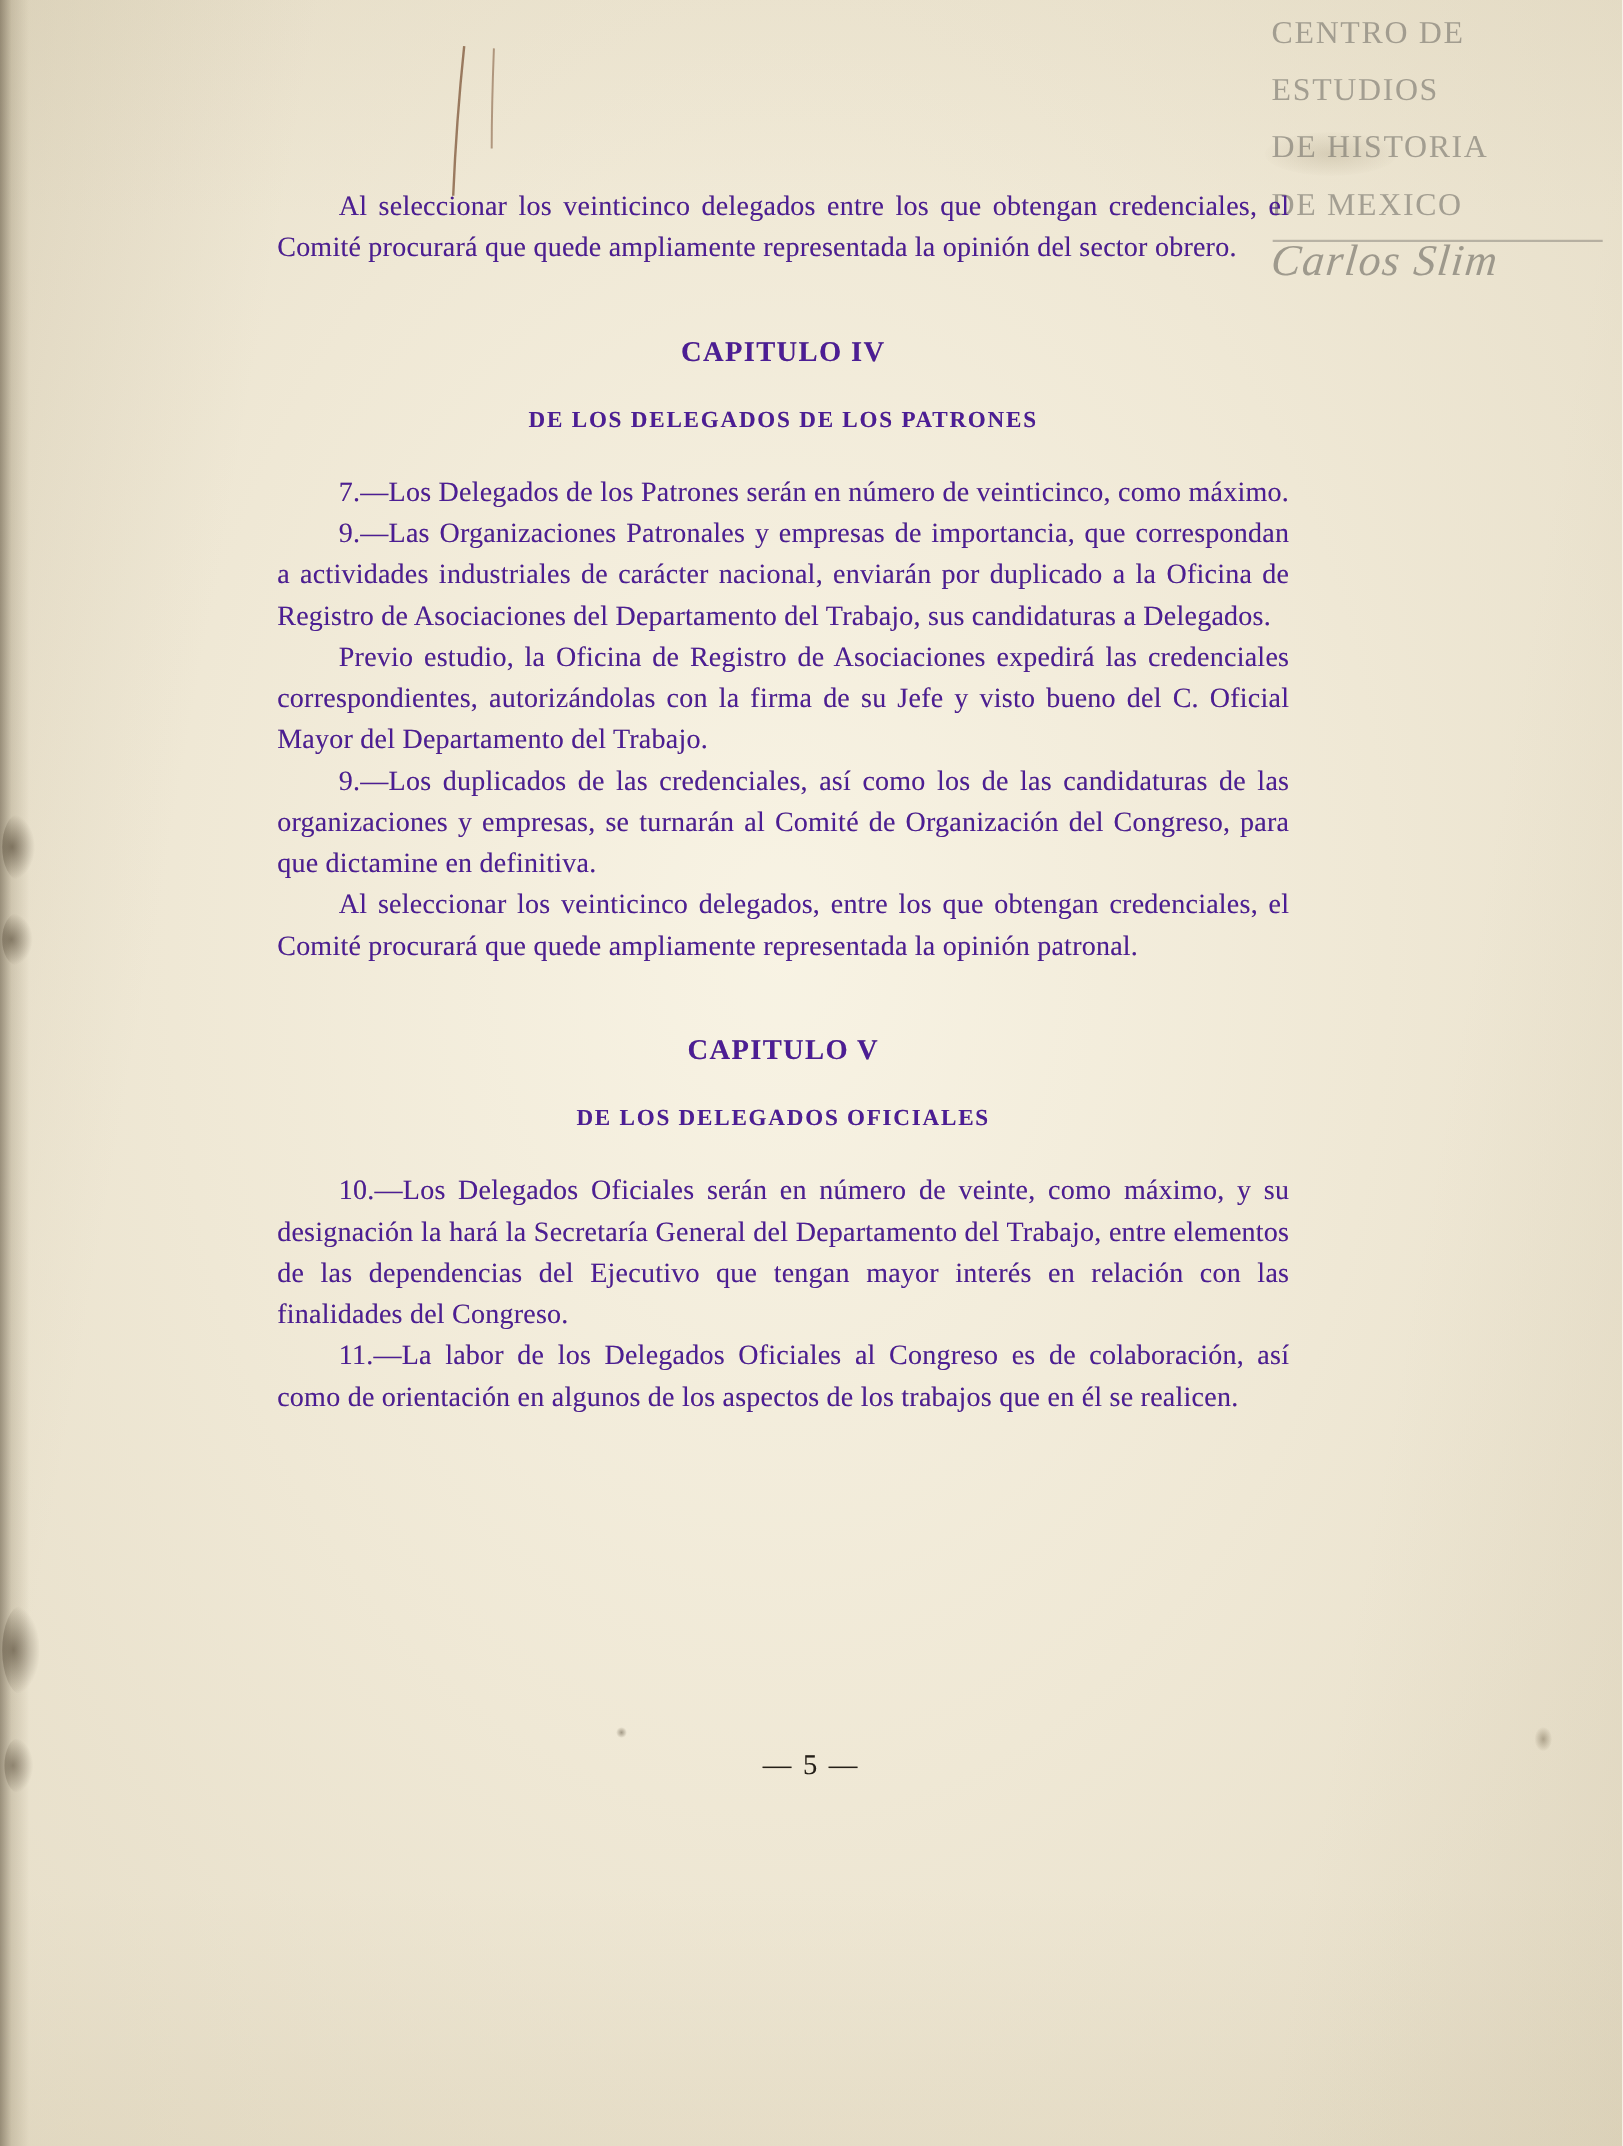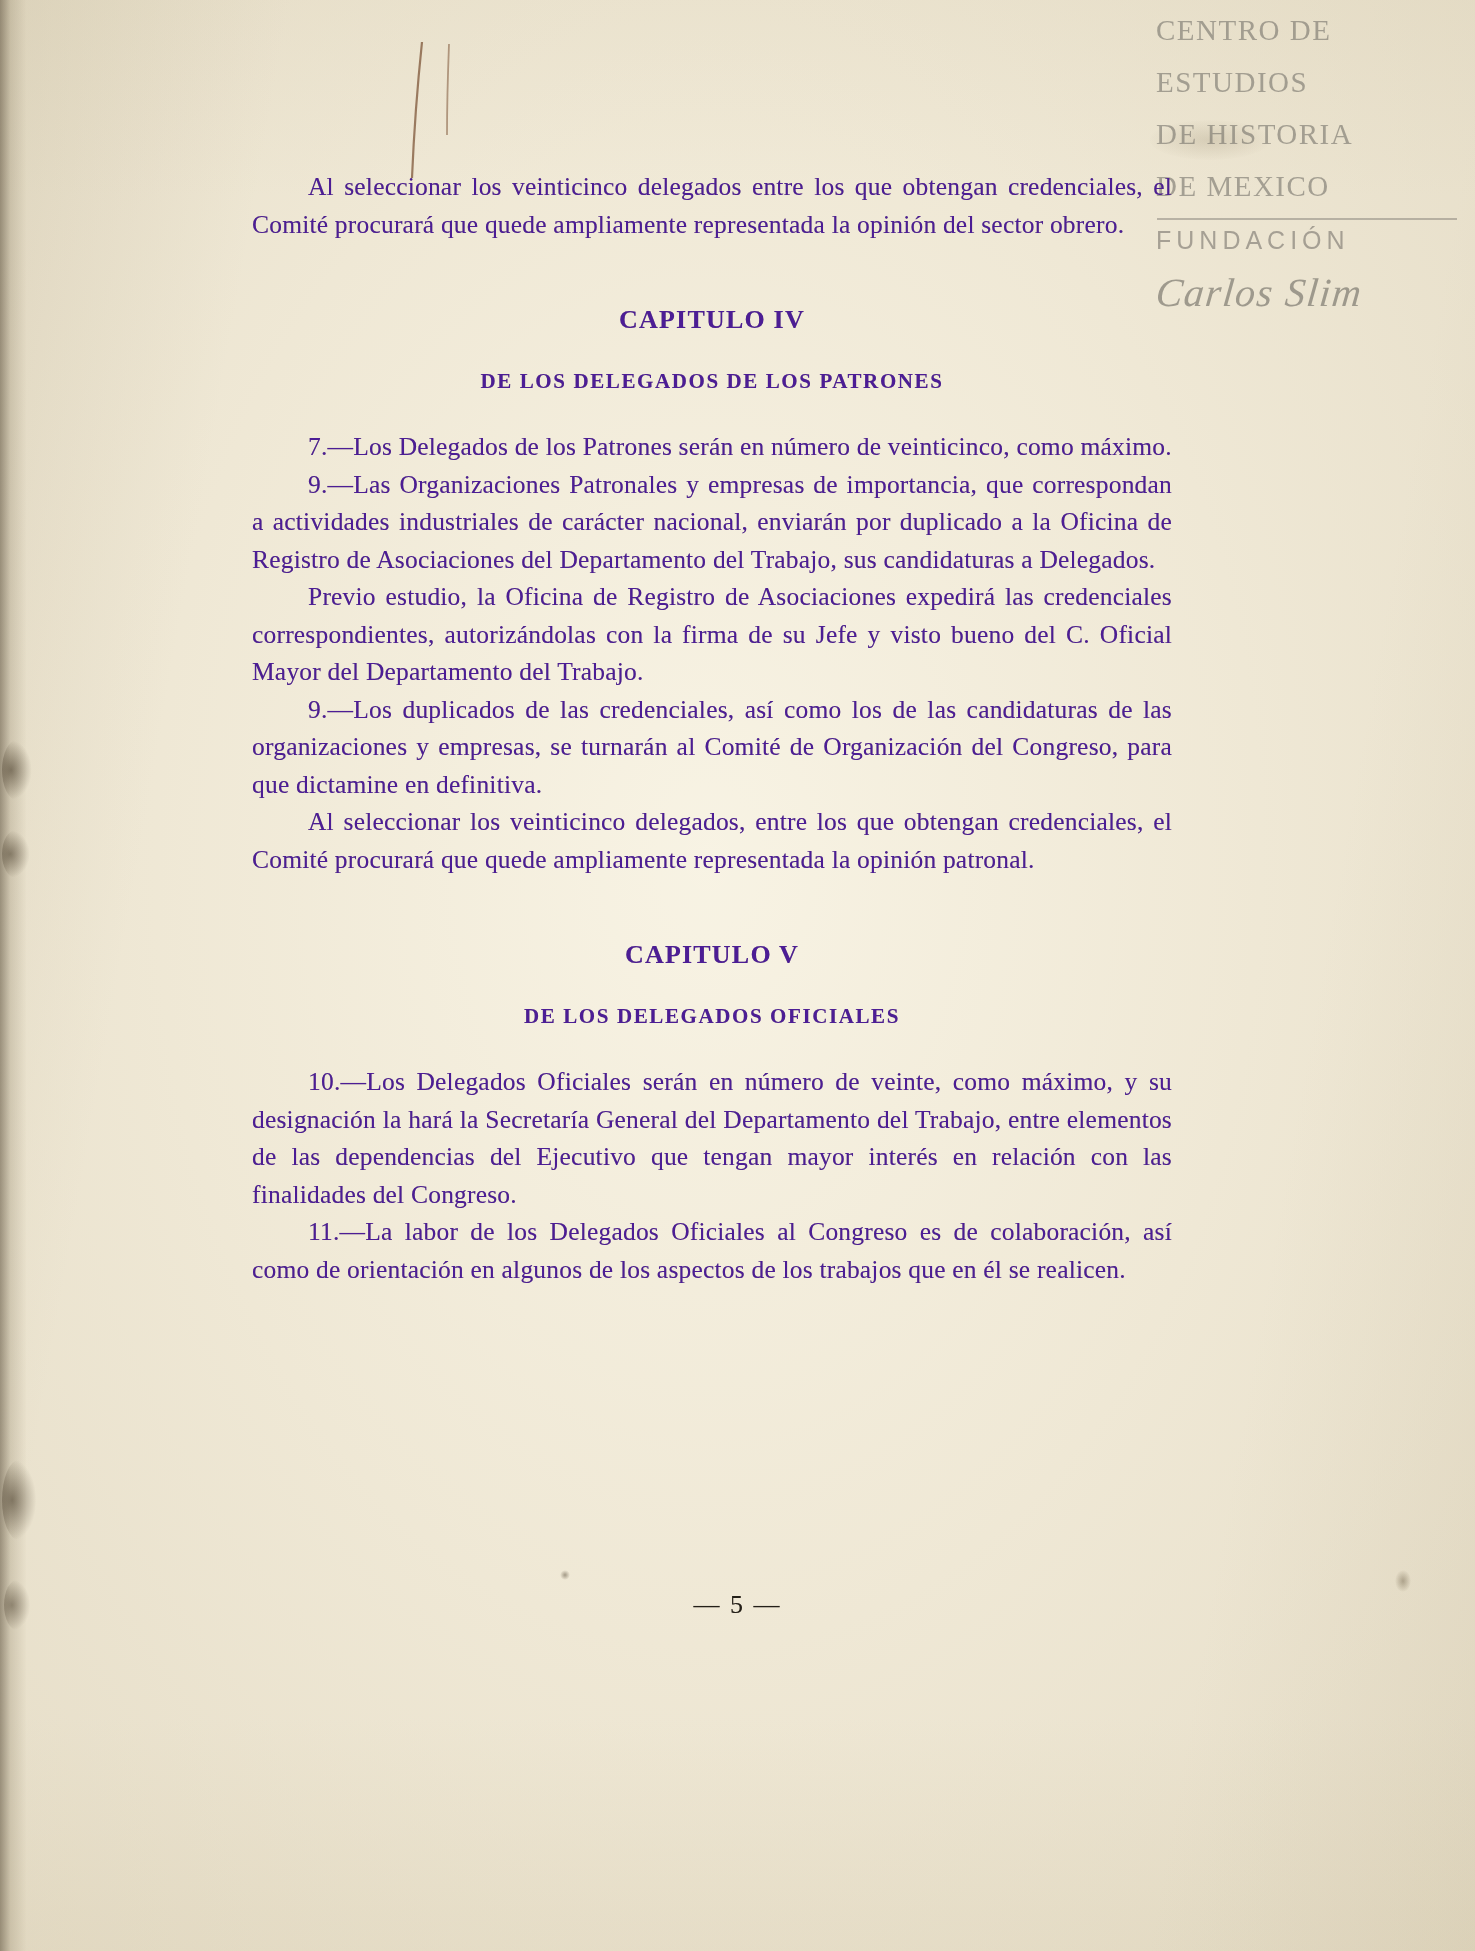--- a/index.html
+++ b/index.html
@@ -162,21 +162,20 @@
   <svg id="pencil-mark" viewBox="0 0 80 140">
     <path d="M30 2 C26 40, 22 90, 20 138" stroke="rgba(125,86,56,0.75)" stroke-width="2.2" fill="none"></path>
     <path d="M57 4 C56 30, 55 60, 55 95" stroke="rgba(125,86,56,0.55)" stroke-width="1.8" fill="none"></path>
   </svg>
 
   <div id="watermark">
     <div class="wm-line">CENTRO DE</div>
     <div class="wm-line">ESTUDIOS</div>
     <div class="wm-line">DE HISTORIA</div>
     <div class="wm-line">DE MEXICO</div>
-    <div class="wm-fundacion">FUNDACIÓN</div>
     <div class="wm-signature">Carlos Slim</div>
   </div>
   <div id="wm-rule"></div>
 
   <div id="content">
 
     <p class="para indent">Al seleccionar los veinticinco delegados entre los que obtengan credenciales, el Comité procurará que quede ampliamente representada la opinión del sector obrero.</p>
 
     <div class="sp-lg"></div>
     <h2 class="chapter-title">CAPITULO IV</h2>

